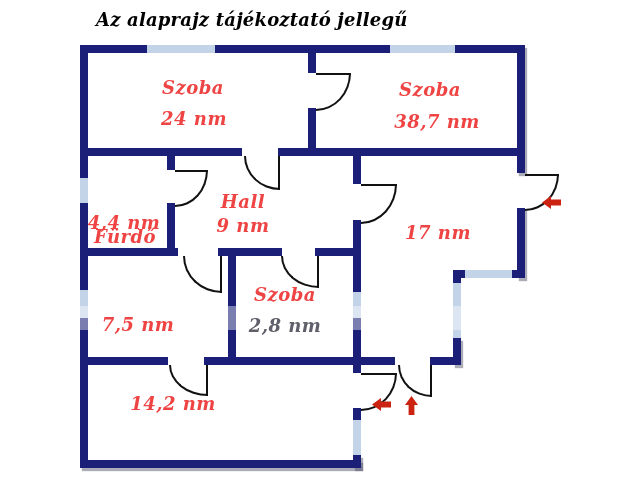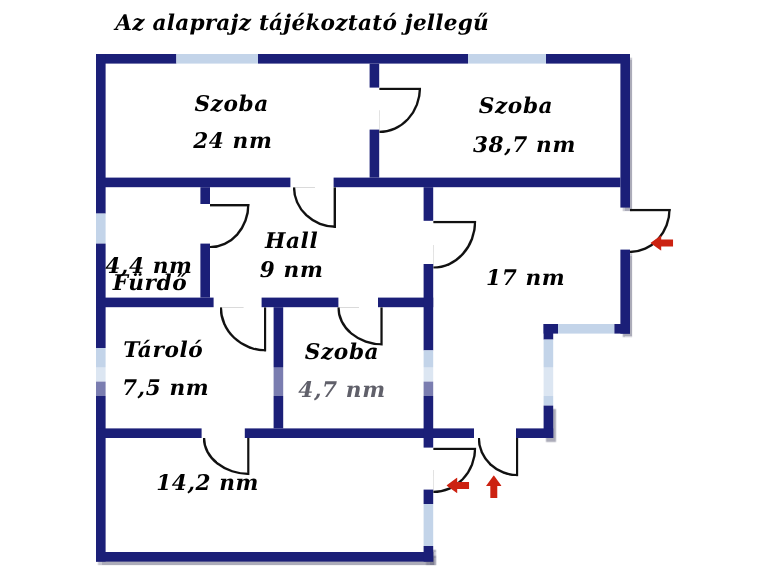--- a/index.html
+++ b/index.html
@@ -8,21 +8,21 @@
   #plan{position:absolute;left:0;top:0;width:640px;height:480px;}
   .w{position:absolute;background:var(--wall,#1b1f78);}
   .win{position:absolute;background:var(--window,#c3d4e9);}
   .shadow{box-shadow:2px 3px 1px rgba(70,70,100,0.45);}
   .door{position:absolute;border:0 solid var(--door,#111);}
   .door.bl{border-left:2px solid var(--door,#111);border-bottom:2px solid var(--door,#111);
            border-right:2px solid var(--door,#111);border-bottom-left-radius:100% 100%;}
   .door.br{border-right:2px solid var(--door,#111);border-bottom:2px solid var(--door,#111);
            border-top:2px solid var(--door,#111);border-bottom-right-radius:100% 100%;}
   .lbl{position:absolute;transform:translate(-50%,-50%);white-space:nowrap;
-       font-style:italic;font-weight:bold;font-size:18px;color:#000000;letter-spacing:0.5px;}
+       font-style:italic;font-weight:bold;font-size:18px;color:#ef4444;letter-spacing:0.5px;}
   .lbl.muted{color:var(--muted,#60606a);}
   #title{position:absolute;left:96px;top:9px;font-style:italic;font-weight:bold;
          font-size:18px;color:#000;letter-spacing:0.2px;}
   .arrow{position:absolute;}
   .arrow svg{display:block;}
   #watermark{position:absolute;left:78px;top:306px;width:450px;height:24px;
              background:rgba(255,255,255,0.42);}
 </style>
 </head>
 <body>
@@ -119,21 +119,20 @@
   <div class="lbl" style="left:437px;top:121px;">38,7 nm</div>
 
   <div class="lbl" style="left:125px;top:192px;margin-top:44px;">Fürdő</div>
   <div class="lbl" style="left:124px;top:222px;">4,4 nm</div>
 
   <div class="lbl" style="left:243px;top:201px;">Hall</div>
   <div class="lbl" style="left:243px;top:225px;">9 nm</div>
 
   <div class="lbl" style="left:438px;top:232px;">17 nm</div>
 
-  <div class="lbl" style="left:136px;top:292px;">Tároló</div>
   <div class="lbl" style="left:138px;top:324px;">7,5 nm</div>
 
   <div class="lbl" style="left:285px;top:294px;">Szoba</div>
-  <div class="lbl muted" style="left:285px;top:325px;">4,7 nm</div>
+  <div class="lbl muted" style="left:285px;top:325px;">2,8 nm</div>
 
   <div class="lbl" style="left:173px;top:403px;">14,2 nm</div>
 
 </div>
 
 </body></html>

